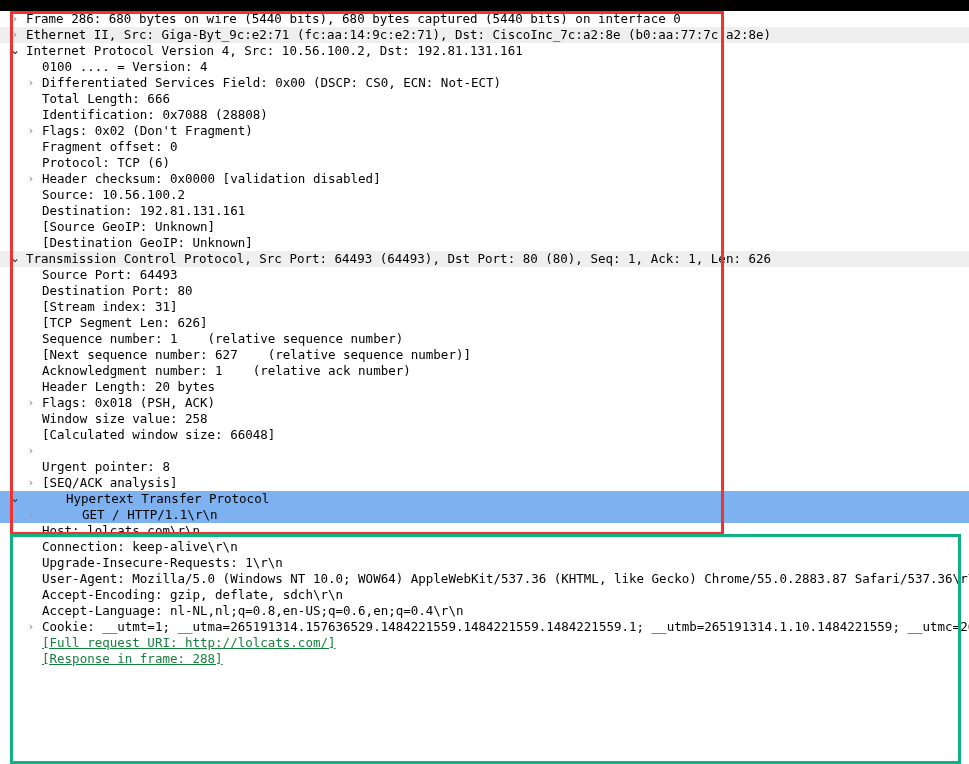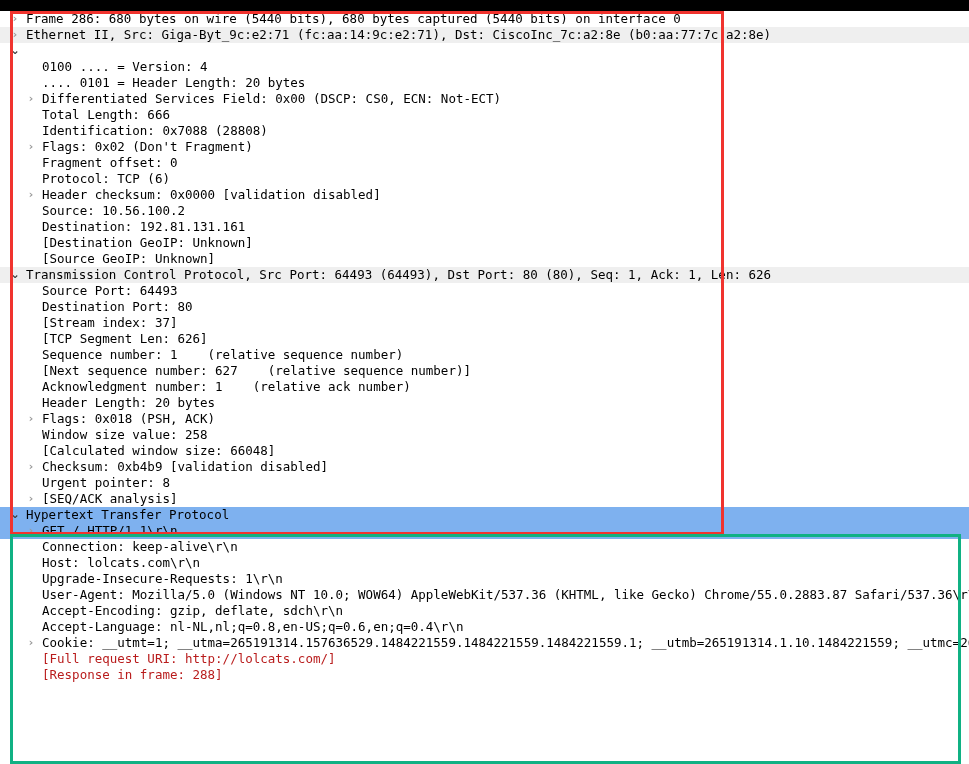--- a/index.html
+++ b/index.html
@@ -69,28 +69,29 @@
     font-weight: bold;
     user-select: none;
   }
   .tw.lvl0 { left: 9px; }
   .tw.lvl1 { left: 25px; }
   .tw.open { color: #3a3a3a; }
 
   
   .row.gray  { background: #efefef; }
   .row.blue  { background: #7eb1ef; }
-  .row.blue .label { color: #000; }
+  .row.blue .label { color: #000; margin-left: 40px; }
 
   .row.gray .label, .row.blue .label {
     
   }
 
   .link .label {
-    color: #b91c1c;
+    color: #15803d;
+    text-decoration: underline;
   }
 
   
   .annot {
     position: absolute;
     pointer-events: none;
     box-sizing: border-box;
   }
   #annot-red {
     border: 3px solid #f0332e;
@@ -110,53 +111,52 @@
   }
 </style>
 </head>
 <body>
 
 <div id="top-strip"></div>
 
 <div id="detail-pane">
     <div class="row d0"><span class="tw lvl0">›</span><span class="label">Frame 286: 680 bytes on wire (5440 bits), 680 bytes captured (5440 bits) on interface 0</span></div>
     <div class="row d0 gray"><span class="tw lvl0">›</span><span class="label">Ethernet II, Src: Giga-Byt_9c:e2:71 (fc:aa:14:9c:e2:71), Dst: CiscoInc_7c:a2:8e (b0:aa:77:7c:a2:8e)</span></div>
-    <div class="row d0"><span class="tw lvl0 open">⌄</span></div>
+    <div class="row d0"><span class="tw lvl0 open">⌄</span><span class="label">Internet Protocol Version 4, Src: 10.56.100.2, Dst: 192.81.131.161</span></div>
     <div class="row d1"><span class="label">0100 .... = Version: 4</span></div>
-    <div class="row d1"><span class="label">.... 0101 = Header Length: 20 bytes</span></div>
     <div class="row d1"><span class="tw lvl1">›</span><span class="label">Differentiated Services Field: 0x00 (DSCP: CS0, ECN: Not-ECT)</span></div>
     <div class="row d1"><span class="label">Total Length: 666</span></div>
     <div class="row d1"><span class="label">Identification: 0x7088 (28808)</span></div>
     <div class="row d1"><span class="tw lvl1">›</span><span class="label">Flags: 0x02 (Don't Fragment)</span></div>
     <div class="row d1"><span class="label">Fragment offset: 0</span></div>
     <div class="row d1"><span class="label">Protocol: TCP (6)</span></div>
     <div class="row d1"><span class="tw lvl1">›</span><span class="label">Header checksum: 0x0000 [validation disabled]</span></div>
     <div class="row d1"><span class="label">Source: 10.56.100.2</span></div>
     <div class="row d1"><span class="label">Destination: 192.81.131.161</span></div>
+    <div class="row d1"><span class="label">[Source GeoIP: Unknown]</span></div>
     <div class="row d1"><span class="label">[Destination GeoIP: Unknown]</span></div>
-    <div class="row d1"><span class="label">[Source GeoIP: Unknown]</span></div>
     <div class="row d0 gray"><span class="tw lvl0 open">⌄</span><span class="label">Transmission Control Protocol, Src Port: 64493 (64493), Dst Port: 80 (80), Seq: 1, Ack: 1, Len: 626</span></div>
     <div class="row d1"><span class="label">Source Port: 64493</span></div>
     <div class="row d1"><span class="label">Destination Port: 80</span></div>
-    <div class="row d1"><span class="label">[Stream index: 37]</span></div>
+    <div class="row d1"><span class="label">[Stream index: 31]</span></div>
     <div class="row d1"><span class="label">[TCP Segment Len: 626]</span></div>
     <div class="row d1"><span class="label">Sequence number: 1    (relative sequence number)</span></div>
     <div class="row d1"><span class="label">[Next sequence number: 627    (relative sequence number)]</span></div>
     <div class="row d1"><span class="label">Acknowledgment number: 1    (relative ack number)</span></div>
     <div class="row d1"><span class="label">Header Length: 20 bytes</span></div>
     <div class="row d1"><span class="tw lvl1">›</span><span class="label">Flags: 0x018 (PSH, ACK)</span></div>
     <div class="row d1"><span class="label">Window size value: 258</span></div>
     <div class="row d1"><span class="label">[Calculated window size: 66048]</span></div>
-    <div class="row d1"><span class="tw lvl1">›</span><span class="label">Checksum: 0xb4b9 [validation disabled]</span></div>
+    <div class="row d1"><span class="tw lvl1">›</span></div>
     <div class="row d1"><span class="label">Urgent pointer: 8</span></div>
     <div class="row d1"><span class="tw lvl1">›</span><span class="label">[SEQ/ACK analysis]</span></div>
     <div class="row d0 blue"><span class="tw lvl0 open">⌄</span><span class="label">Hypertext Transfer Protocol</span></div>
     <div class="row d1 blue"><span class="tw lvl1">›</span><span class="label">GET / HTTP/1.1\r\n</span></div>
+    <div class="row d1"><span class="label">Host: lolcats.com\r\n</span></div>
     <div class="row d1"><span class="label">Connection: keep-alive\r\n</span></div>
-    <div class="row d1"><span class="label">Host: lolcats.com\r\n</span></div>
     <div class="row d1"><span class="label">Upgrade-Insecure-Requests: 1\r\n</span></div>
     <div class="row d1"><span class="label">User-Agent: Mozilla/5.0 (Windows NT 10.0; WOW64) AppleWebKit/537.36 (KHTML, like Gecko) Chrome/55.0.2883.87 Safari/537.36\r\n</span></div>
     <div class="row d1"><span class="label">Accept-Encoding: gzip, deflate, sdch\r\n</span></div>
     <div class="row d1"><span class="label">Accept-Language: nl-NL,nl;q=0.8,en-US;q=0.6,en;q=0.4\r\n</span></div>
     <div class="row d1"><span class="tw lvl1">›</span><span class="label">Cookie: __utmt=1; __utma=265191314.157636529.1484221559.1484221559.1484221559.1; __utmb=265191314.1.10.1484221559; __utmc=265191314;</span></div>
     <div class="row d1 link"><span class="label">[Full request URI: http://lolcats.com/]</span></div>
     <div class="row d1 link"><span class="label">[Response in frame: 288]</span></div>
   </div>
 
 <div class="annot" id="annot-red"></div>

